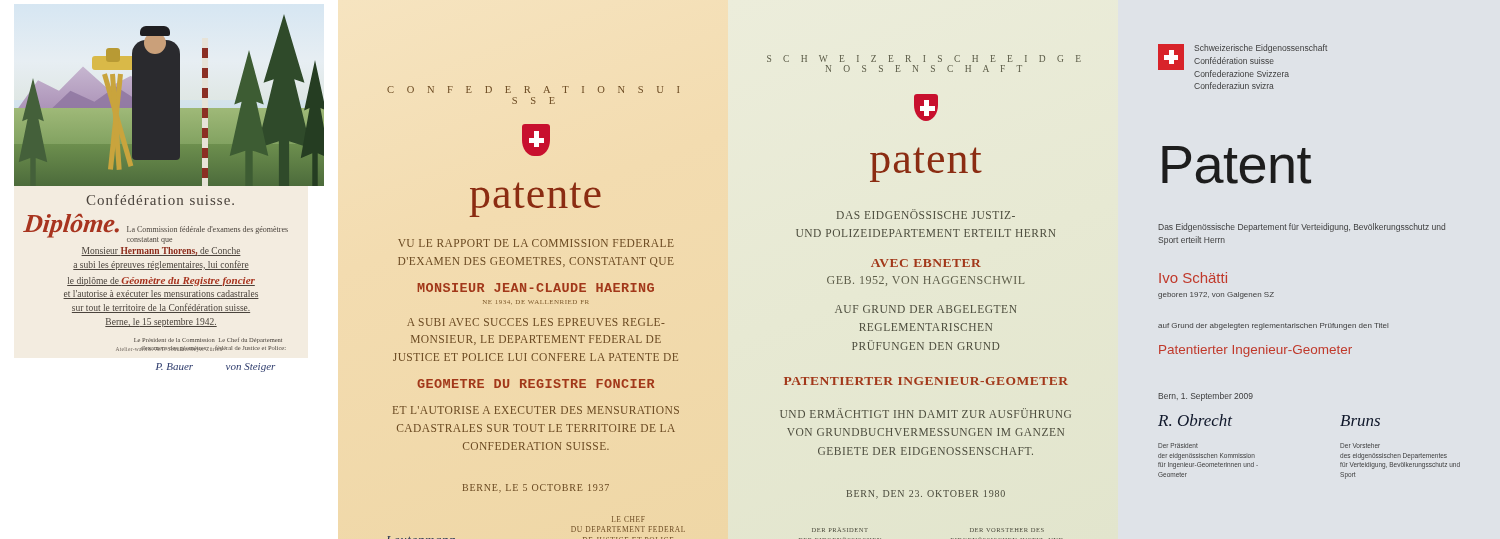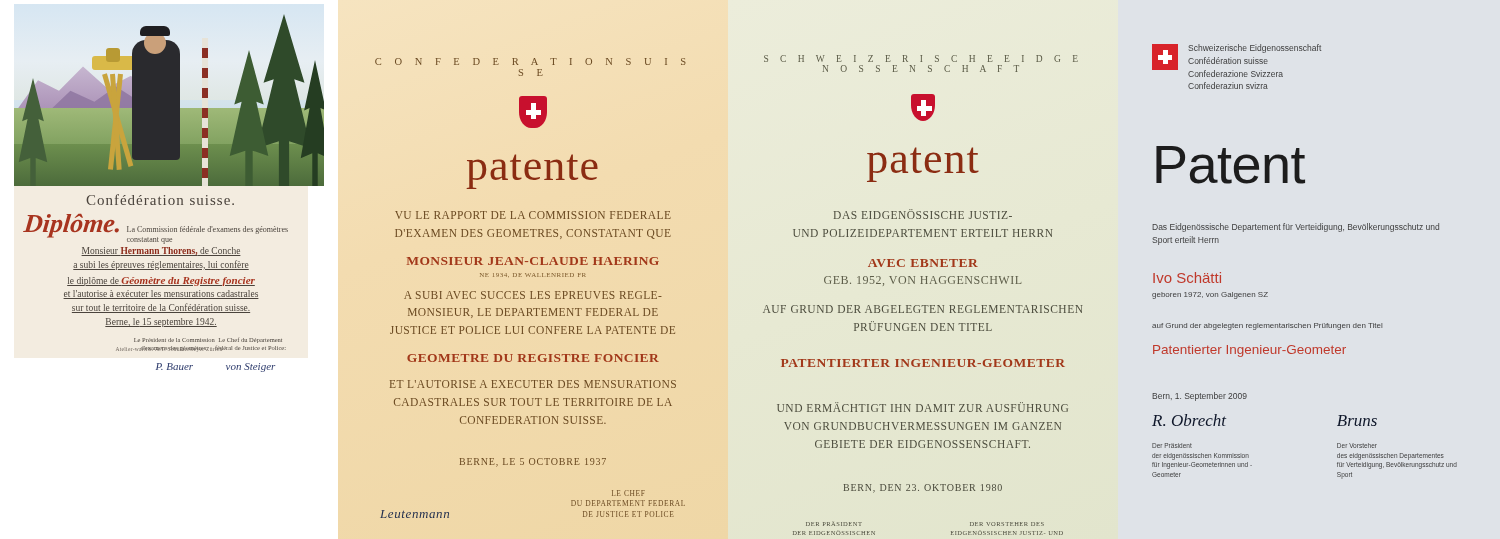--- a/index.html
+++ b/index.html
@@ -16,20 +16,21 @@
   .strip {
     display: flex;
     width: 1500px;
     height: 539px;
   }
   .panel {
     position: relative;
     height: 539px;
     overflow: hidden;
     box-sizing: border-box;
+    padding-left: 6px;
   }
 
   
   .p1 { width: 338px; background: #ffffff; }
   .p1-card {
     position: absolute;
     left: 14px; top: 4px;
     width: 294px; height: 354px;
     background: #f3ece0;
     box-sizing: border-box;
@@ -173,20 +174,21 @@
     background: linear-gradient(160deg, #f6e4c0 0%, #f3dcb0 40%, #efd7a6 100%);
     color: #6b4a22;
   }
   .p2-inner { padding: 56px 36px 0 36px; text-align: center; }
   .p2-head {
     font-family: "Liberation Serif", serif;
     font-size: 10.5px;
     letter-spacing: 5px;
     color: #6b4a22;
     margin-bottom: 18px;
+    margin-top: 28px;
   }
   .shield {
     width: 28px; height: 32px;
     margin: 0 auto;
     background: #c8102e;
     border-radius: 3px 3px 12px 12px / 3px 3px 16px 16px;
     position: relative;
   }
   .shield.small { width: 24px; height: 27px; }
   .shield::before, .shield::after {
@@ -203,21 +205,21 @@
     font-weight: normal;
   }
   .p2-body {
     font-family: "Liberation Serif", serif;
     font-size: 11.5px;
     line-height: 1.55;
     color: #6b4a22;
     letter-spacing: .4px;
   }
   .p2-red {
-    font-family: Liberation Serif, serif;
+    font-family: Liberation Mono, monospace;
     font-size: 13.5px;
     color: #a2381a;
     font-weight: bold;
     letter-spacing: .4px;
     margin: 10px 0 2px 0;
   }
   .p2-tiny {
     font-family: "Liberation Serif", serif;
     font-size: 7px; color: #7d5a2c; letter-spacing: .5px;
     margin-bottom: 8px;
@@ -423,23 +425,23 @@
   <div class="panel p3">
     <div class="p3-inner">
       <div class="p3-head">S C H W E I Z E R I S C H E   E I D G E N O S S E N S C H A F T</div>
       <div class="shield small"></div>
       <div class="p3-title">patent</div>
       <div class="p3-body">DAS EIDGENÖSSISCHE JUSTIZ-</div>
       <div class="p3-body">UND POLIZEIDEPARTEMENT ERTEILT HERRN</div>
       <div class="p3-red">AVEC EBNETER</div>
       <div class="p3-tiny">GEB. 1952, VON HAGGENSCHWIL</div>
       <div class="p3-body">AUF GRUND DER ABGELEGTEN REGLEMENTARISCHEN</div>
-      <div class="p3-body">PRÜFUNGEN DEN TITEL</div>
+      <div class="p3-body">PRÜFUNGEN DEN GRUND</div>
       <div class="p3-red" style="margin-top:18px">PATENTIERTER INGENIEUR-GEOMETER</div>
-      <div class="p3-body" style="margin-top:28px">UND ERMÄCHTIGT IHN DAMIT ZUR AUSFÜHRUNG</div>
+      <div class="p3-body" style="margin-top:16px">UND ERMÄCHTIGT IHN DAMIT ZUR AUSFÜHRUNG</div>
       <div class="p3-body">VON GRUNDBUCHVERMESSUNGEN IM GANZEN</div>
       <div class="p3-body">GEBIETE DER EIDGENOSSENSCHAFT.</div>
       <div class="p3-date">BERN, DEN 23. OKTOBER 1980</div>
       <div class="p3-sigs">
         <div style="width:140px">
           <div style="white-space:pre-line">DER PRÄSIDENT
 DER EIDGENÖSSISCHEN
 PRÜFUNGSKOMMISSION</div>
 
         </div>

